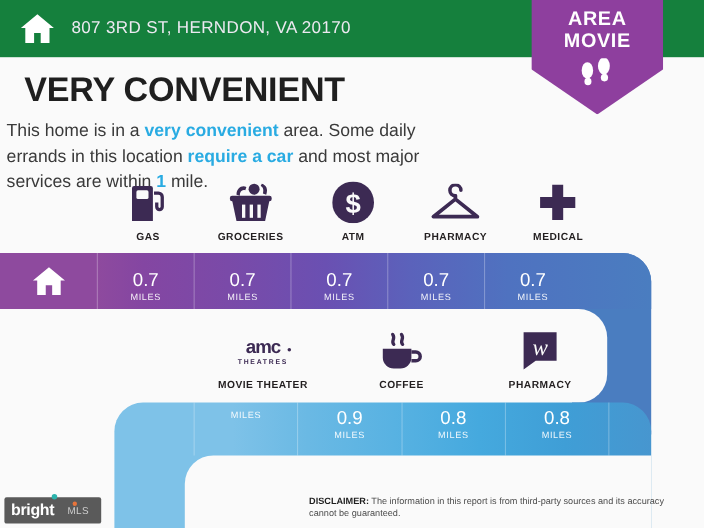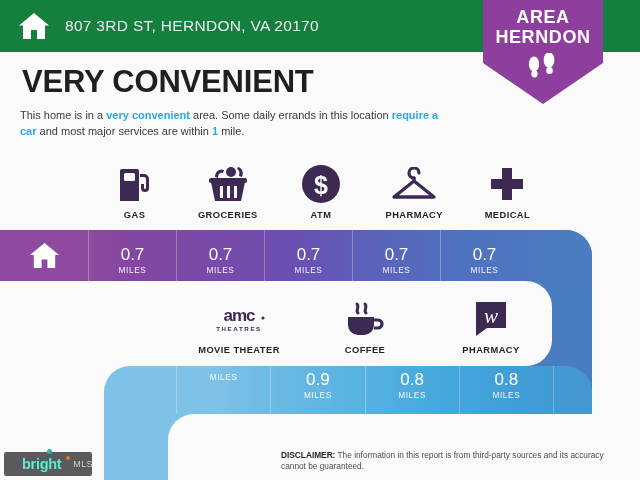--- a/index.html
+++ b/index.html
@@ -33,22 +33,22 @@
   #badge .bl { color:#fff; font-size:18px; font-weight:bold; text-align:center;
                letter-spacing:.6px; line-height:1.12; }
   #badge .feet { margin:6px auto 0; width:42px; height:26px; display:block; }
 
   
   #headline {
     position:absolute; left:22px; top:64px; width:470px;
     font-size:31px; font-weight:bold; color:#1f1f1f; letter-spacing:-.2px;
   }
   #summary {
-    position:absolute; left:20px; top:108px; width:425px;
-    font-size:11px; color:#3a3a3a; line-height:1.45;
+    position:absolute; left:6px; top:108px; width:425px;
+    font-size:16px; color:#3a3a3a; line-height:1.45;
   }
   #summary .hl { color:#29abe2; font-weight:bold; }
 
   
   .icon-row { position:absolute; display:flex; }
   #icon-row-1 { left:88px; top:163px; width:466px; }
   #icon-row-2 { left:176px; top:298px; width:378px; }
   .icon-cell { flex:1; text-align:center; }
   .icon-cell .gl { height:40px; display:flex; align-items:flex-end; justify-content:center; }
   .icon-cell svg { display:block; }
@@ -113,22 +113,22 @@
   
   #footer-text {
     position:absolute; left:28px; top:450px;
     font-size:15px; color:#6d6d6d;
   }
   #mls-logo {
     position:absolute; left:4px; top:452px; width:88px; height:24px;
     background:#5a5a5a; border-radius:2px;
     display:flex; align-items:center;
   }
-  #mls-logo .b { color:#5eead4; font-size:14.5px; font-weight:bold;
-                 margin-left:18px; letter-spacing:-.3px; }
+  #mls-logo .b { color:#ffffff; font-size:14.5px; font-weight:bold;
+                 margin-left:6px; letter-spacing:-.3px; }
   #mls-logo .m { color:#cfcfcf; font-size:9px; margin-left:12px; letter-spacing:.4px; }
   #mls-logo .dot { position:absolute; left:62px; top:4px; width:4px; height:4px;
                    border-radius:50%; background:#e8743b; }
   #mls-logo .dot2 { position:absolute; left:43px; top:-3px; width:5px; height:5px;
                     border-radius:50%; background:#2bb3ac; }
 
   #disclaimer {
     position:absolute; left:281px; top:450px; width:346px;
     font-size:8.3px; color:#4d4d4d; line-height:1.35;
   }
@@ -139,21 +139,21 @@
 
 <div id="header">
   <svg class="home-ico" viewBox="0 0 34 34">
     <path fill="#ffffff" d="M17 4 L2 16.5 h4 V30 h8 V21 h6 v9 h8 V16.5 h4 Z"></path>
   </svg>
   <div class="addr">807 3RD ST, HERNDON, VA 20170</div>
 </div>
 
 <div id="badge">
   <div class="bl">AREA</div>
-  <div class="bl">HERNDON</div>
+  <div class="bl">MOVIE</div>
   <svg class="feet" viewBox="0 0 42 26">
     <ellipse cx="12" cy="11" rx="5.2" ry="7.5" fill="#fff"></ellipse>
     <ellipse cx="12.5" cy="21" rx="3.2" ry="3.4" fill="#fff"></ellipse>
     <ellipse cx="27" cy="7" rx="5.4" ry="7.8" fill="#fff"></ellipse>
     <ellipse cx="27.5" cy="17.5" rx="3.3" ry="3.5" fill="#fff"></ellipse>
   </svg>
 </div>
 
 <div id="headline">VERY CONVENIENT</div>
 

